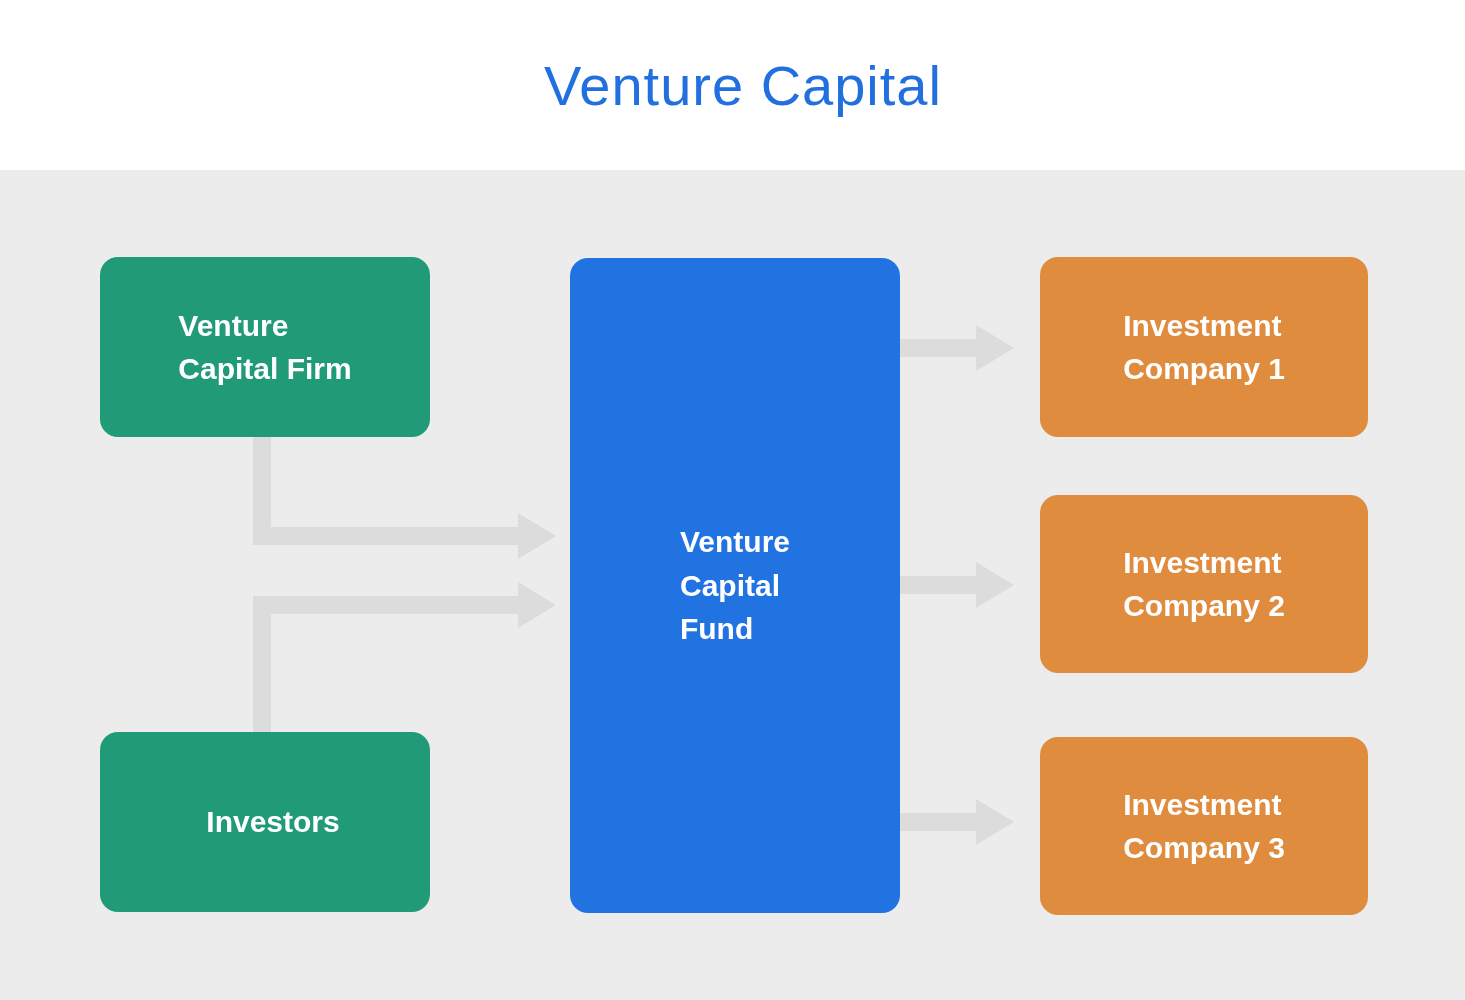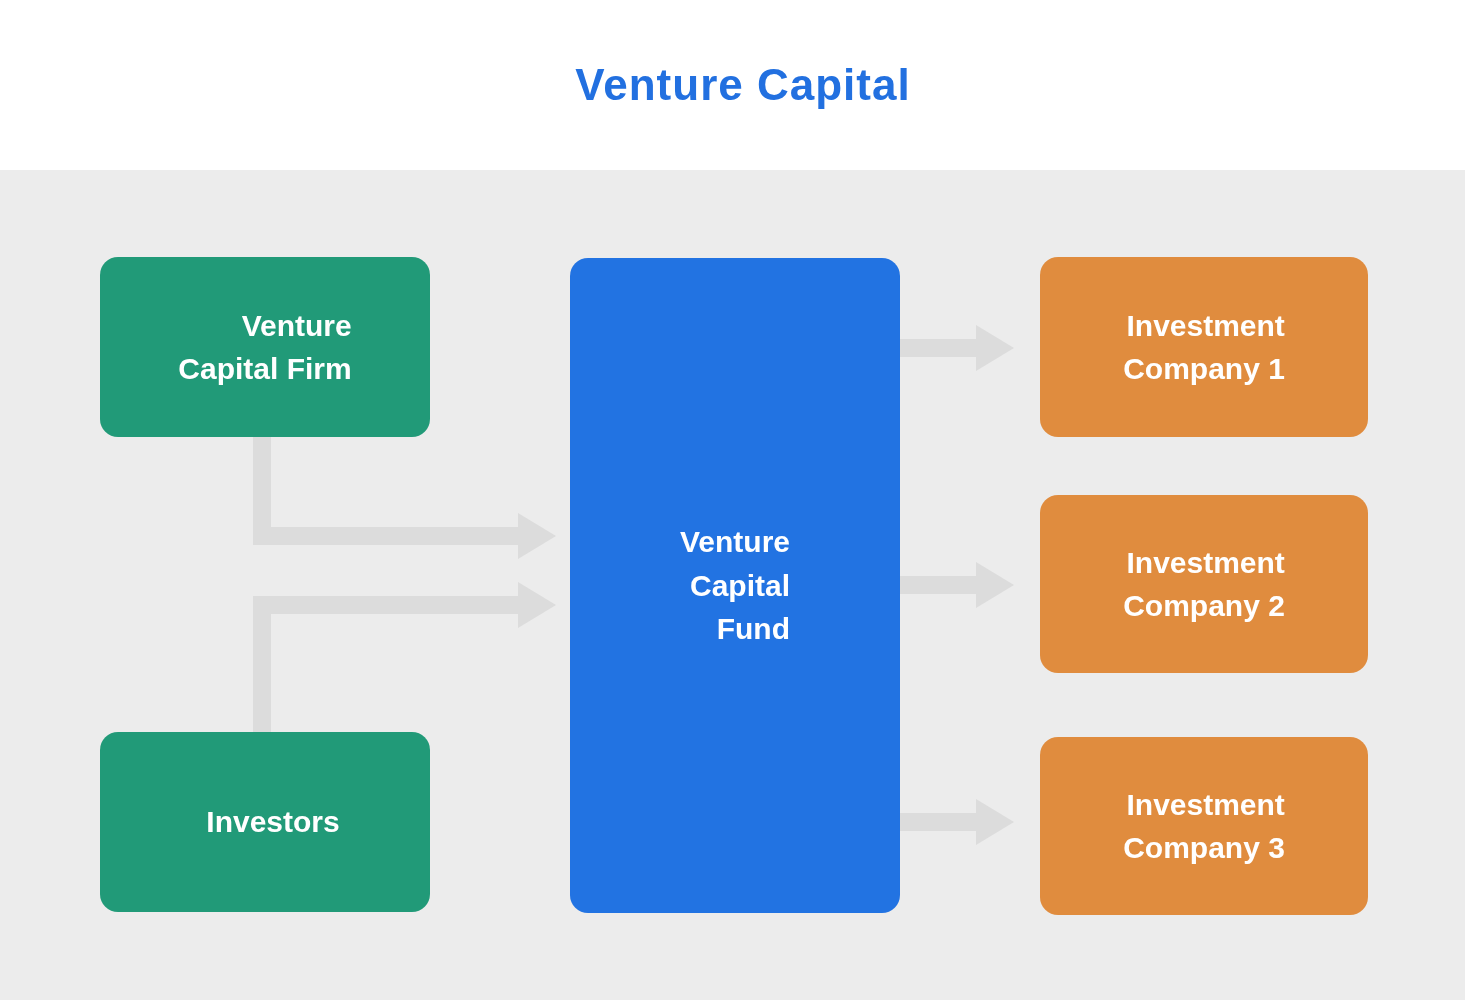--- a/index.html
+++ b/index.html
@@ -14,41 +14,41 @@
     position: absolute;
     left: 0; top: 0;
     width: 1465px; height: 170px;
     background: var(--header_bg, #ffffff);
     display: flex;
     align-items: center;
     justify-content: center;
   }
   .title {
     color: var(--title, #2270e0);
-    font-size: 44px;
-    font-weight: bold;
+    font-size: 56px;
+    font-weight: normal;
     letter-spacing: 1px;
     margin-left: 21px;
   }
   .canvas {
     position: absolute;
     left: 0; top: 170px;
     width: 1465px; height: 830px;
     background: var(--body_bg, #ececec);
   }
   .node {
     position: absolute;
     border-radius: 18px;
     display: flex;
     align-items: center;
     justify-content: center;
     color: var(--node_text, #ffffff);
     font-size: 30px;
     font-weight: bold;
-    text-align: right;
+    text-align: left;
     line-height: 1.45;
     white-space: pre-line;
   }
   .green  { background: var(--green, #219a78); }
   .blue   { background: var(--blue, #2273e2); }
   .orange { background: var(--orange, #e08c3e); }
 
   .node-firm      { left: 100px;  top: 87px;  width: 330px; height: 180px; }
   .node-investors { left: 100px;  top: 562px; width: 330px; height: 180px; padding-left: 16px; }
   .node-fund      { left: 570px;  top: 88px;  width: 330px; height: 655px; }

